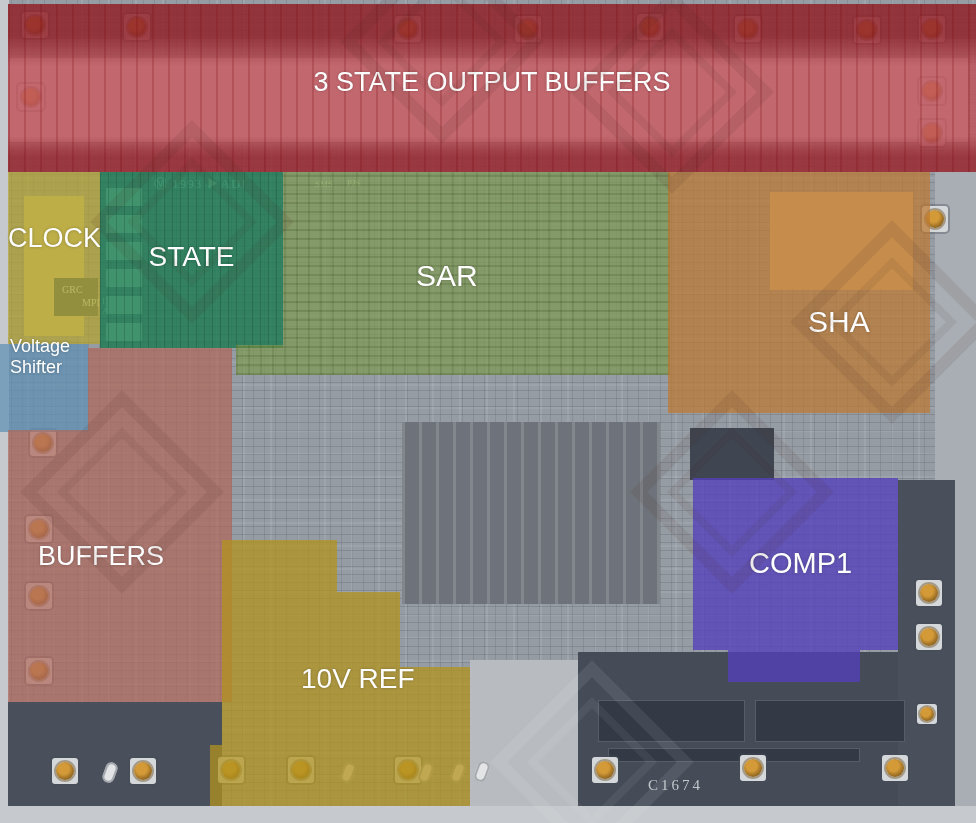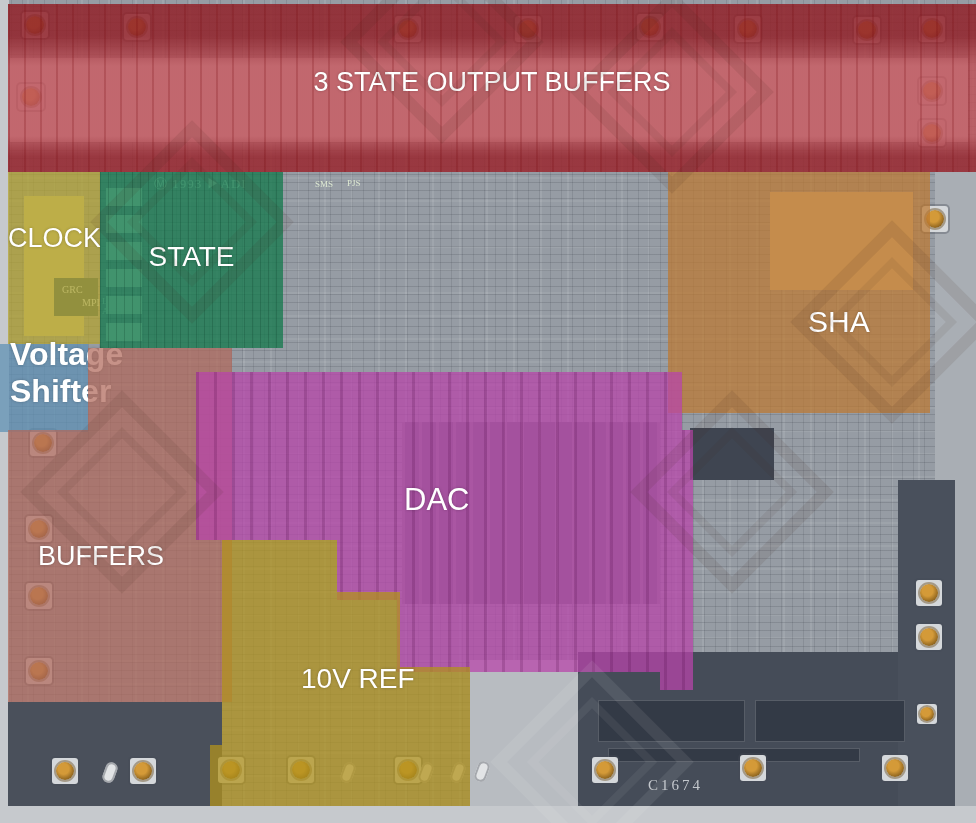--- a/index.html
+++ b/index.html
@@ -45,21 +45,21 @@
   .r-clock .rlabel{left:0;right:0;top:70px;text-align:center;font-size:28px;}
   .r-sar{left:236px;top:172px;width:434px;height:203px;
        clip-path:polygon(47px 0,434px 0,434px 203px,0 203px,0 173px,47px 173px);
        background-image:repeating-linear-gradient(0deg, rgba(35,55,12,.16) 0 2px, transparent 2px 9px),
        repeating-linear-gradient(90deg, rgba(35,55,12,.12) 0 2px, transparent 2px 12px);}
   .r-sar .rlabel{left:180px;top:88px;font-size:30px;}
   .r-sha{left:668px;top:172px;width:277px;height:241px;
        clip-path:polygon(0 0,262px 0,262px 258px,277px 258px,277px 308px,105px 308px,105px 258px,0 258px);text-decoration:underline;}
   .r-sha .rlabel{left:140px;top:134px;font-size:30px;}
   .r-voltage{left:0;top:344px;width:88px;height:88px;}
-  .r-voltage .rlabel{left:10px;top:-8px;width:110px;font-size:32px;line-height:1.15;white-space:normal;font-weight:bold;}
+  .r-voltage .rlabel{left:10px;top:-8px;width:110px;font-size:18px;line-height:1.15;white-space:normal;}
   .r-control{left:8px;top:348px;width:224px;height:354px;
        clip-path:polygon(80px 0,224px 0,224px 354px,0 354px,0 82px,80px 82px);}
   .r-control .rlabel{left:30px;top:194px;font-size:27px;}
   .r-dac{left:196px;top:372px;width:497px;height:318px;
        clip-path:polygon(0 0,486px 0,486px 58px,497px 58px,497px 318px,464px 318px,464px 300px,201px 300px,201px 228px,141px 228px,141px 168px,0 168px);
        background-image:repeating-linear-gradient(90deg, rgba(70,0,60,.18) 0 3px, transparent 3px 18px);}
   .r-dac .rlabel{left:208px;top:112px;font-size:31px;}
   .r-comp1{left:693px;top:478px;width:205px;height:204px;
        clip-path:polygon(0 0,205px 0,205px 172px,167px 172px,167px 204px,35px 204px,35px 172px,0 172px);}
   .r-comp1 .rlabel{left:56px;top:70px;font-size:29px;}
@@ -141,31 +141,34 @@
 
   <div class="region r-red" style="background-color: rgba(176, 48, 56, 0.82);">
     <span class="rlabel">3 STATE OUTPUT BUFFERS</span>
   </div>
   <div class="region r-bias" style="background-color: rgba(180, 164, 44, 0.72);">
     <span class="rlabel">CLOCK</span>
   </div>
   <div class="region r-clock" style="background-color: rgba(23, 122, 78, 0.78);">
     <span class="rlabel">STATE</span>
   </div>
+  <div class="region r-sar" style="background-color: rgba(126, 154, 82, 0.72);">
+    <span class="rlabel">SAR</span>
+  </div>
   <div class="region r-sha" style="background-color: rgba(189, 120, 49, 0.72);">
     <span class="rlabel">SHA</span>
   </div>
   <div class="region r-voltage" style="background-color: rgba(93, 144, 180, 0.72);">
     <span class="rlabel">Voltage Shifter</span>
   </div>
   <div class="region r-control" style="background-color: rgba(176, 104, 90, 0.72);">
     <span class="rlabel">BUFFERS</span>
   </div>
-  <div class="region r-dac" style="background-color: rgba(184, 69, 170, 0.74);">
-    <span class="rlabel">DAC</span>
+  <div class="region r-comp1" style="background-color: rgba(83, 64, 187, 0.78);">
+    <span class="rlabel">COMP1</span>
   </div>
   <div class="region r-ref" style="background-color: rgba(178, 147, 29, 0.74);">
     <span class="rlabel">10V REF</span>
   </div>
 
   <div class="wm" style="left:370px;top:-30px;"></div>
   <div class="wm" style="left:600px;top:20px;"></div>
   <div class="wm" style="left:120px;top:150px;"></div>
   <div class="wm" style="left:50px;top:420px;"></div>
   <div class="wm" style="left:660px;top:420px;"></div>

